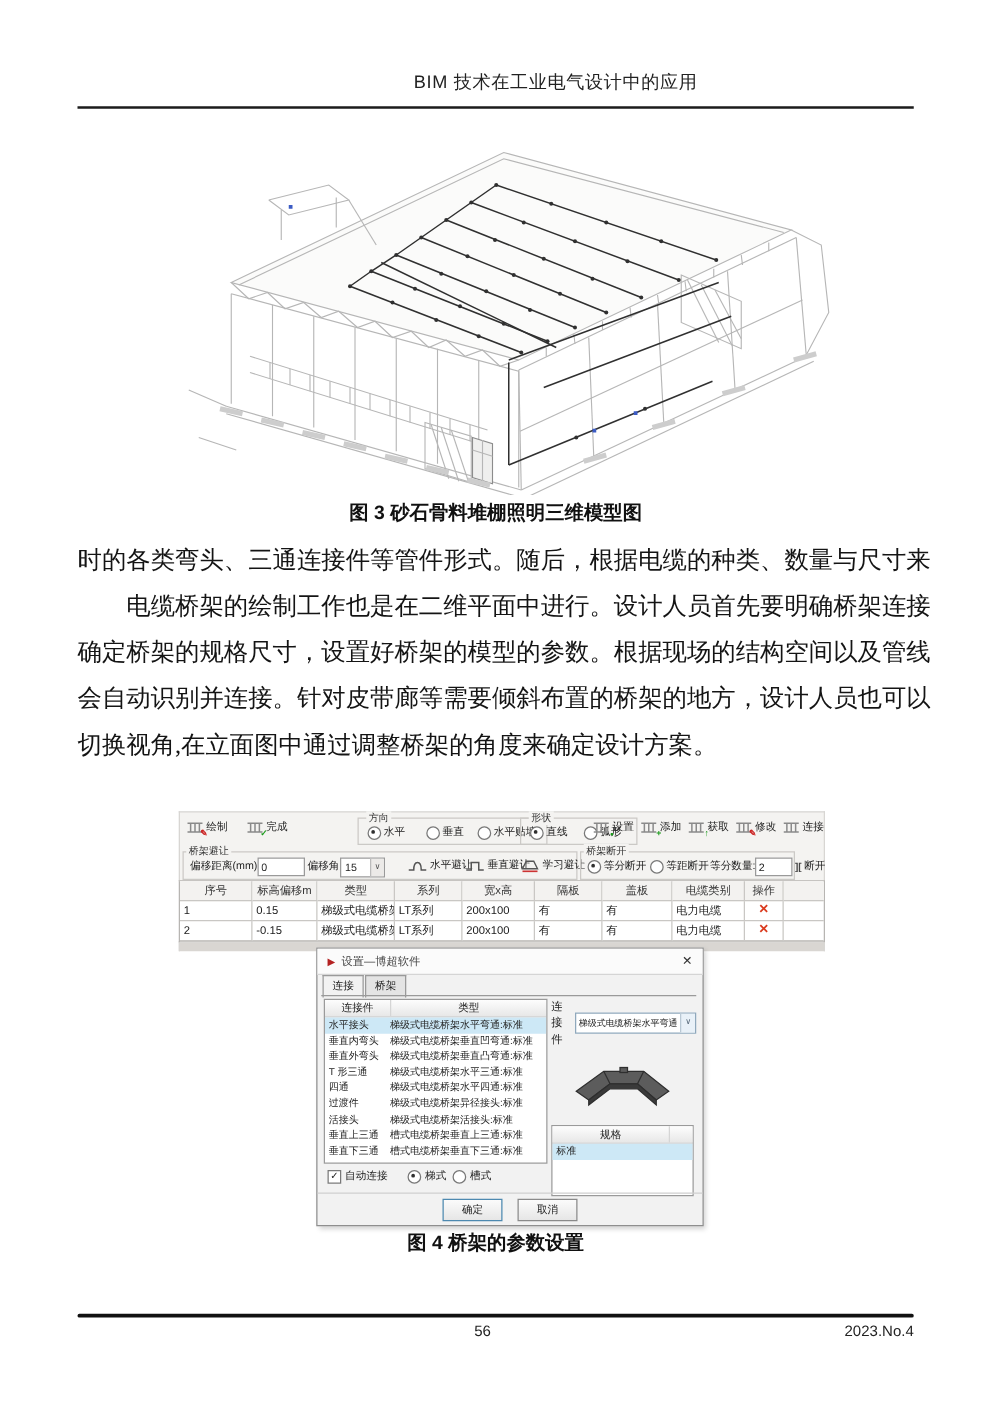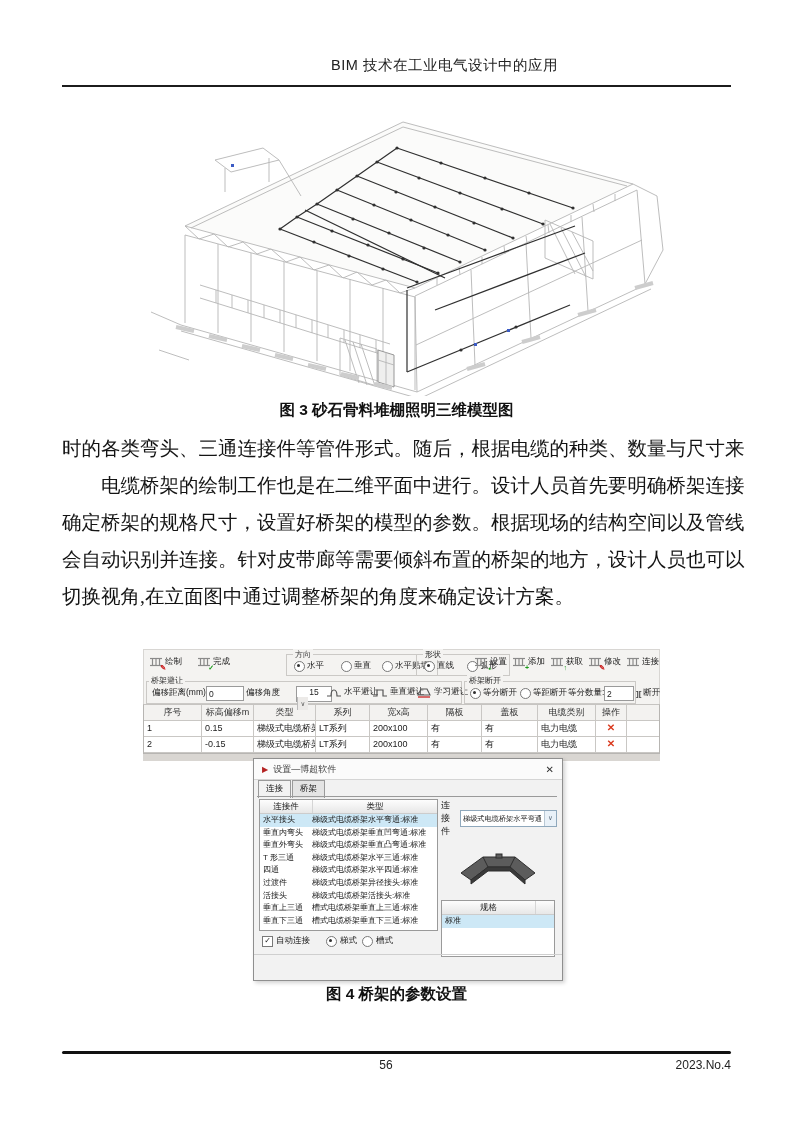--- a/index.html
+++ b/index.html
@@ -341,21 +341,21 @@
     <div class="grpbox" style="left:2px;top:31px;width:314px;height:21px;border-top-color:#cbc9c6;">
       <span class="grplbl" style="left:2px;top:-7px;">桥架避让</span>
     </div>
     <div class="tb-item" style="left:8px;top:37px;">
         <span>偏移距离(mm)</span>
       </div>
     <input class="tb-input abs" style="left: 62px; top: 36px; width: 32px;" readonly="" value="0">
     <div class="tb-item" style="left:102px;top:37px;">
         <span>偏移角度</span>
       </div>
-    <div class="tb-select abs" style="left:152px;top:36px;width:34px;flex-direction:column;">
+    <div class="tb-select abs" style="left:128px;top:36px;width:34px;">
       <span class="val">15</span>
       <span class="caret">∨</span>
     </div>
     <div class="tb-item" style="left:182px;top:36px;">
       <svg width="16" height="12">
           <path d="M1,10 H5 Q5,4 8,4 Q11,4 11,10 H15" stroke="#555" fill="none" stroke-width="1.2"></path>
         </svg>
       <span>水平避让</span>
     </div>
     <div class="tb-item" style="left:228px;top:36px;">
@@ -521,19 +521,23 @@
     <span class="tb-item" style="position:static;display:inline-flex;gap:3px;">
       <span class="radio sel"></span>
       <span>梯式</span>
     </span>
     <span class="tb-item" style="position:static;display:inline-flex;gap:3px;">
       <span class="radio"></span>
       <span>槽式</span>
     </span>
   </div>
   <div class="dlg-sep"></div>
+  <div class="dlg-btns">
+    <div class="dbtn primary">确定</div>
+    <div class="dbtn">取消</div>
+  </div>
 </div>
 
 <div class="abs caption cap4">图 4  桥架的参数设置</div>
 
 <div class="abs ftr-rule"></div>
 <div class="abs ftr-page">56</div>
 <div class="abs ftr-issue">2023.No.4</div>
 
 </body></html>

